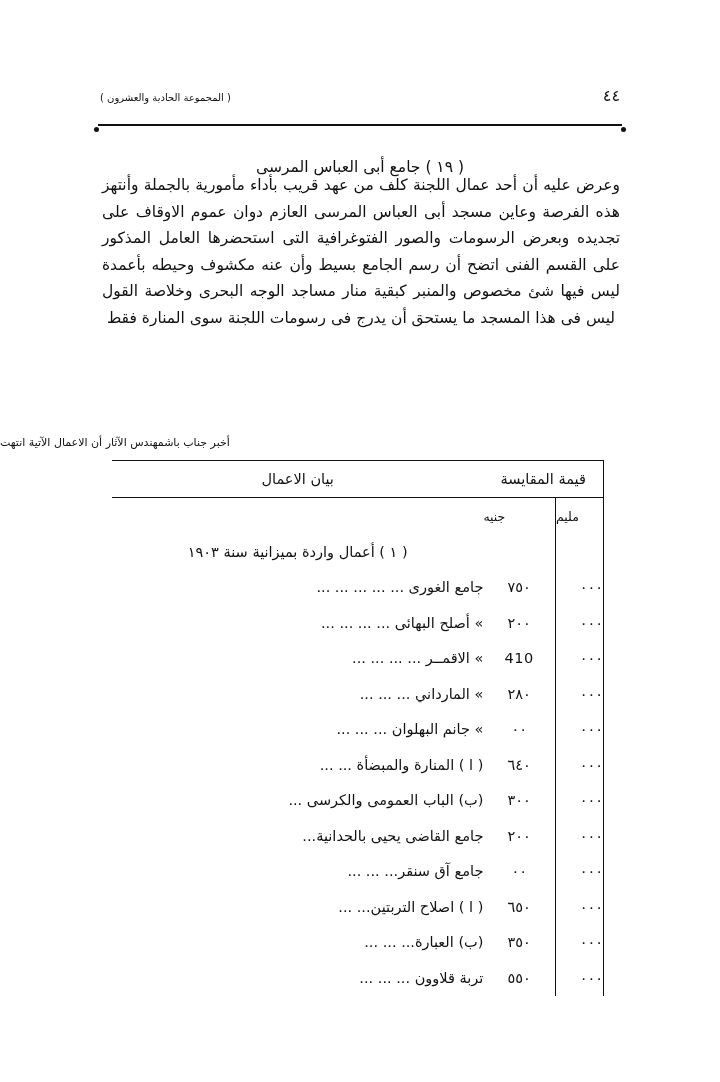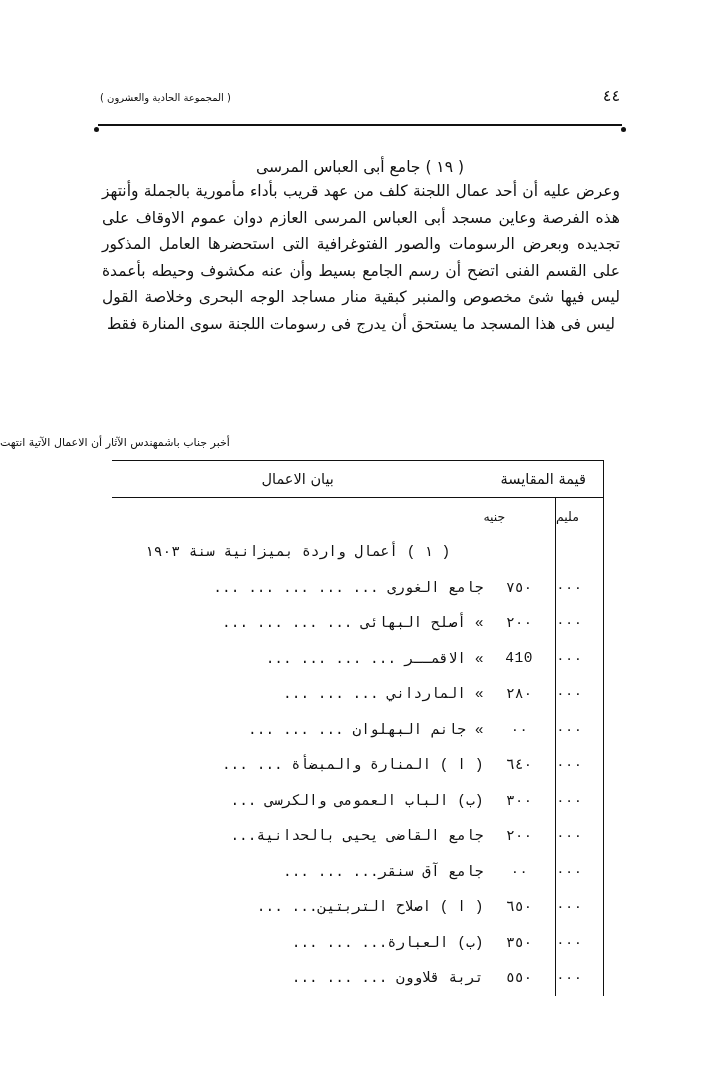--- a/index.html
+++ b/index.html
@@ -79,21 +79,21 @@
     text-align: center;
     font-size: 15.5px;
     width: 100%;
     left: 0;
   }
   #heading-19 { top: 158px; }
   #heading-20 { top: 388px; }
 
   .para {
     position: absolute;
-    top: 178px;
+    top: 172px;
     left: 102px;
     width: 518px;
     font-size: 15.5px;
     line-height: 26.5px;
     text-align: justify;
     text-align-last: center;
     direction: rtl;
   }
   .para p { margin: 0; }
 
@@ -146,38 +146,37 @@
     text-align: center;
   }
   .head-money-split {
     text-align: left;
     font-size: 12.5px;
     height: 26px;
   }
   tbody td {
     height: 35.5px;
     font-size: 14.5px;
-    font-family: Liberation Mono, monospace;
   }
   td.desc {
     text-align: right;
     white-space: nowrap;
     padding-right: 2px;
     direction: rtl;
   }
   td.desc.center {
     text-align: center;
     padding-right: 0;
   }
   td.num {
     text-align: center;
     letter-spacing: 0.5px;
   }
   td.mill {
-    text-align: left;
+    text-align: right;
     letter-spacing: 0.5px;
   }
 </style>
 </head>
 <body>
 
 <div class="page">
 
   <div class="header">
     <span class="page-number">٤٤</span>

